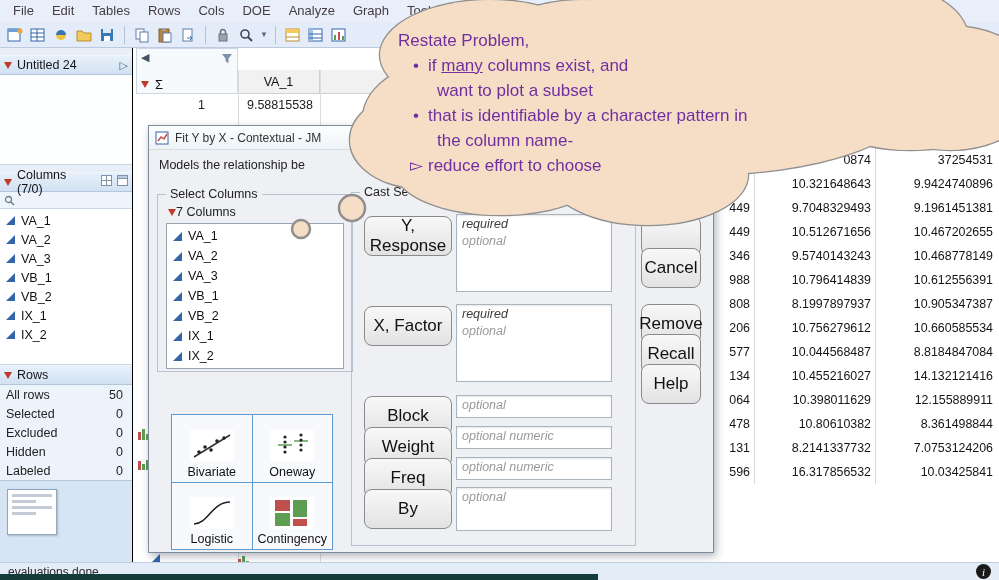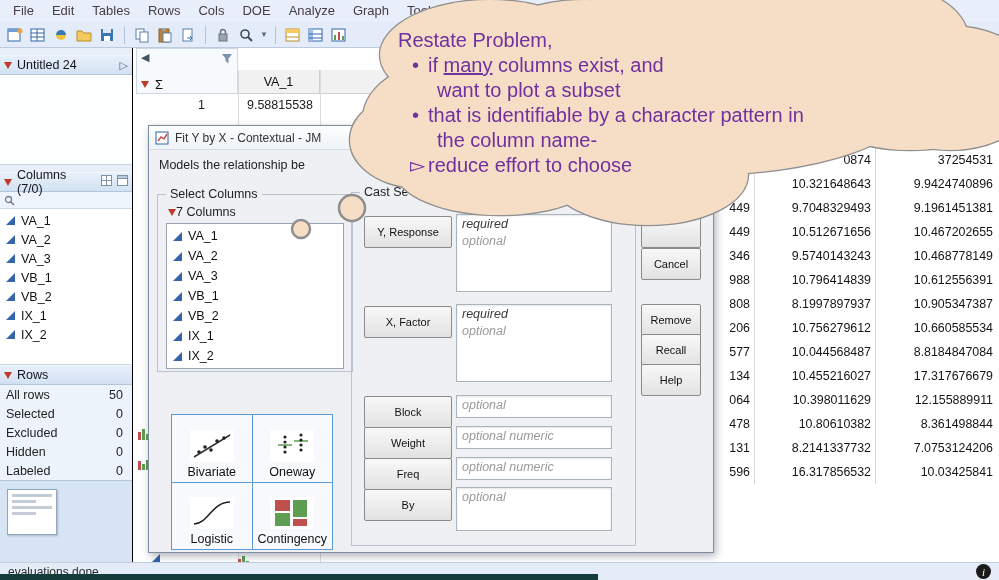--- a/index.html
+++ b/index.html
@@ -72,40 +72,40 @@
   .dlg-title { position:absolute; left:0; top:0; right:0; height:24px; background:linear-gradient(#fdfefe,#eef3f8);
                border-bottom:1px solid #d4dce4; display:flex; align-items:center; gap:6px; padding:0 6px; }
   .dlg-title-text { font-size:12px; color:#333; }
   .dlg-desc { position:absolute; left:10px; top:32px; font-size:12.5px; color:#222; }
   .groupbox { position:absolute; border:1px solid #b9c3cf; }
   .grouplabel { position:absolute; top:-8px; left:8px; background:#eef0f3; padding:0 4px; font-size:12.5px; color:#222; }
   .cols-count { position:absolute; left:10px; top:10px; display:flex; align-items:center; gap:0; font-size:12.5px; }
   .listbox { position:absolute; left:8px; top:28px; width:178px; height:146px; background:#fff;
              border:1px solid #98a4b2; padding:2px 0; }
   .listbox .col-item { height:20px; }
-  .rolebtn, .actbtn { position:absolute; left:215px; width:88px; height:32px;
-             background:linear-gradient(#f8f8f8,#e2e2e2); border:1px solid #8a8a8a; border-radius:2px;
-             font-size:11px; display:flex; align-items:center; justify-content:center; color:#111; cursor:default; }
+  .rolebtn, .actbtn { position:absolute; left:215px; width:88px; height:40px;
+             background:linear-gradient(#f8f8f8,#e2e2e2); border:1px solid #8a8a8a; border-radius:8px;
+             font-size:17px; display:flex; align-items:center; justify-content:center; color:#111; cursor:default; }
   .actbtn { left:492px; width:60px; }
   .field { position:absolute; left:307px; width:156px; background:#fff; border:1px solid #aab4bd;
            box-shadow:inset 0 1px 2px rgba(0,0,0,.10); padding:1px 5px; }
   .field .ln { display:block; font-style:italic; font-size:12.5px; line-height:17px; }
   .req { color:#3c3c3c; } .opt { color:#9a9a9a; }
   .launchers { position:absolute; left:22px; top:288px; width:162px; height:136px;
                display:grid; grid-template-columns:1fr 1fr; grid-template-rows:1fr 1fr;
                border:1px solid #5b9bd5; background:#5b9bd5; gap:1px; }
   .launcher { background:#f7f9fc; display:flex; flex-direction:column; align-items:center;
               justify-content:flex-end; padding-bottom:3px; gap:3px; cursor:default; }
   .launcher svg { display:block; }
   .launcher-label { font-size:12.5px; color:#111; }
 
   
   .cloud-svg { position:absolute; left:0; top:0; width:999px; height:580px; z-index:50; pointer-events:none; }
   .cloud-text { position:absolute; left:398px; top:28px; width:572px; z-index:51; color:#7030a0;
-                font-size:20px; line-height:25px; }
+                font-size:17px; line-height:25px; }
   .cl-row { display:flex; }
   .cl-bullet { width:18px; text-align:right; padding-right:9px; flex:none; margin-left:12px; }
   .cl-indent { margin-left:39px; }
   .u { text-decoration:underline; }
 
   
   .statusbar { position:absolute; left:0; bottom:0; width:100%; height:18px; background:#e3ecf7;
                border-top:1px solid #c0cfe0; display:flex; align-items:center; padding:0 8px; z-index:45; font-size:12px; color:#2a2a2a; }
   .status-spacer { flex:1; }
   .info-circle { width:15px; height:15px; border-radius:50%; background:#1a1a1a; color:#fff;
@@ -291,21 +291,21 @@
           <div class="grid-cell c2">10.660585534</div>
         </div>
         <div class="grid-row">
           <div class="grid-cell c0">577</div>
           <div class="grid-cell c1">10.044568487</div>
           <div class="grid-cell c2">8.8184847084</div>
         </div>
         <div class="grid-row">
           <div class="grid-cell c0">134</div>
           <div class="grid-cell c1">10.455216027</div>
-          <div class="grid-cell c2">17.317676679</div>
+          <div class="grid-cell c2">14.132121416</div>
         </div>
         <div class="grid-row">
           <div class="grid-cell c0">064</div>
           <div class="grid-cell c1">10.398011629</div>
           <div class="grid-cell c2">12.155889911</div>
         </div>
         <div class="grid-row">
           <div class="grid-cell c0">478</div>
           <div class="grid-cell c1">10.80610382</div>
           <div class="grid-cell c2">8.361498844</div>

